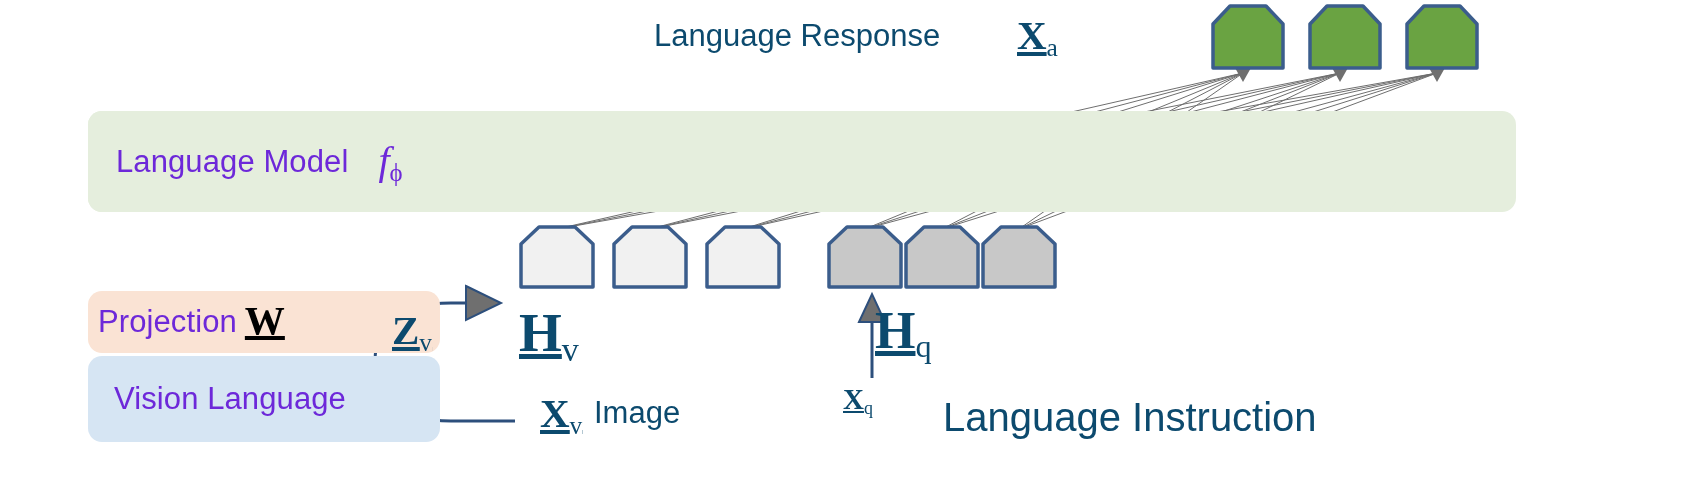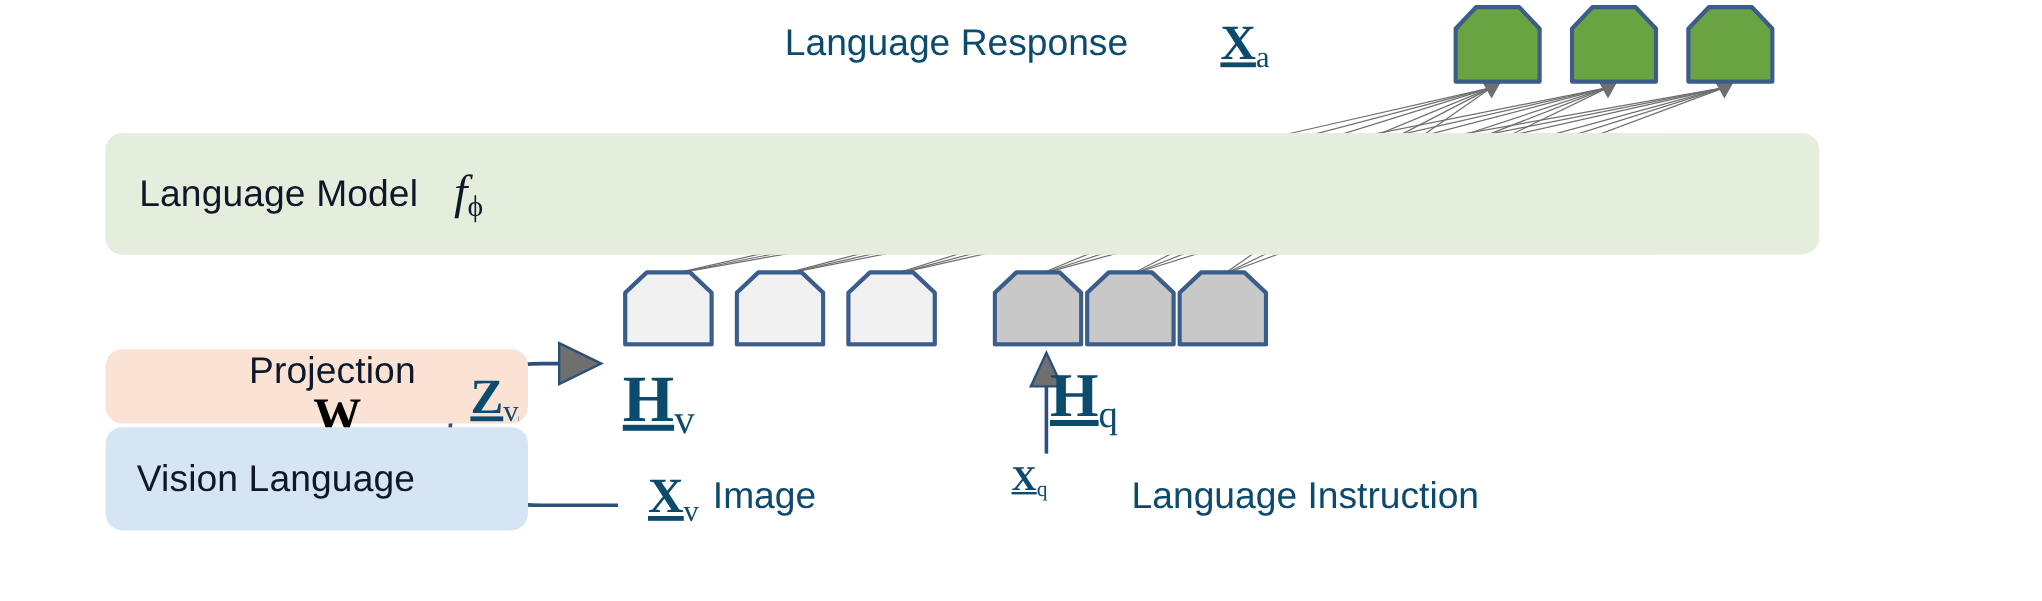--- a/index.html
+++ b/index.html
@@ -26,21 +26,21 @@
   }
   .bar {
     position: absolute;
     border-radius: 14px;
     display: flex;
     align-items: center;
     box-sizing: border-box;
   }
   .bar-label {
     font-size: 31px;
-    color: #0f172a;
+    color: #6d28d9;
     white-space: nowrap;
     letter-spacing: 0.1px;
   }
   #lm-bar {
     left: 88px;
     top: 111px;
     width: 1308px;
     height: 101px;
     background: #e5eedd;
     padding-left: 28px;
@@ -55,23 +55,22 @@
     border-radius: 14px;
     position: absolute;
     z-index: 1;
   }
   #proj-bar {
     left: 88px;
     top: 291px;
     width: 352px;
     height: 62px;
     background: #fae3d4;
-    padding-left: 26px;
+    padding-left: 10px;
     z-index: 3;
-    flex-direction: column;
   }
   #vis-bar {
     left: 88px;
     top: 356px;
     width: 352px;
     height: 86px;
     background: #d6e5f3;
     padding-left: 26px;
     z-index: 3;
   }
@@ -140,21 +139,21 @@
   }
   #xq-label {
     left: 843px;
     top: 383px;
     font-size: 29px;
     text-align: center;
   }
   #lang-instruction-label {
     left: 943px;
     top: 395px;
-    font-size: 31px;
+    font-size: 40px;
   }
   .token {
     position: absolute;
     z-index: 4;
   }
 </style>
 </head>
 <body>
 
 <div id="stage">

